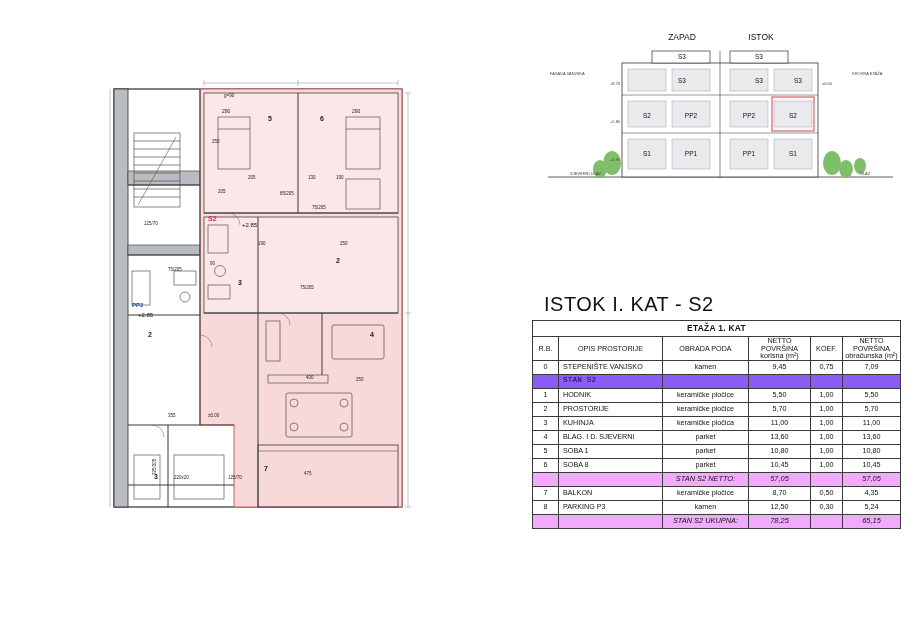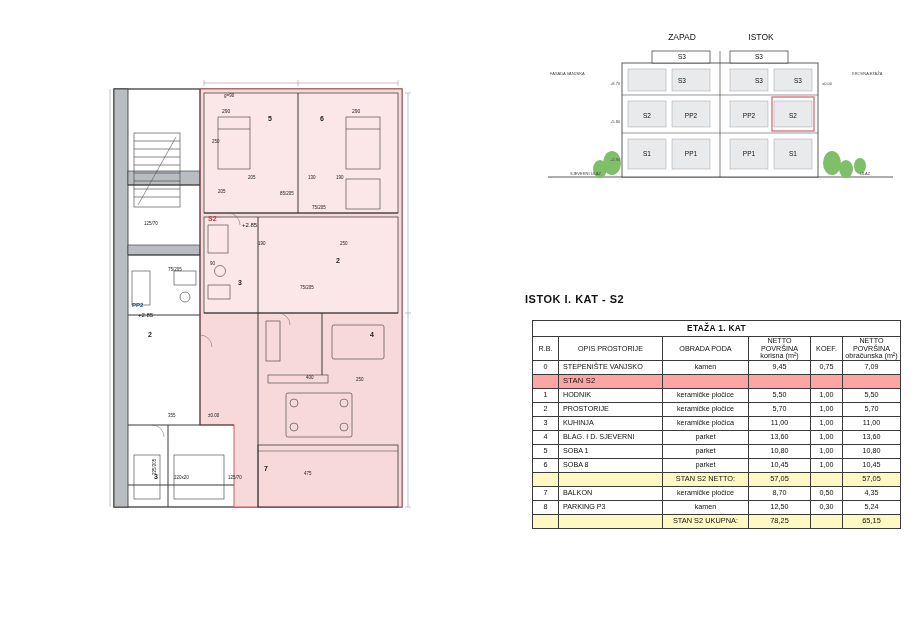--- a/index.html
+++ b/index.html
@@ -31,24 +31,24 @@
     position: absolute;
     left: 548px;
     top: 25px;
     width: 345px;
     height: 165px;
   }
 
   
   #plan-title {
     position: absolute;
-    left: 525px;
+    left: 544px;
     top: 293px;
-    font-size: 11px;
-    font-weight: bold;
+    font-size: 20px;
+    font-weight: normal;
     letter-spacing: 0.5px;
     color: #111;
   }
 
   
   #area-table {
     position: absolute;
     left: 532px;
     top: 320px;
     width: 368px;
@@ -78,29 +78,31 @@
     margin-top: 16px;
   }
   .col-rb    { width: 26px; }
   .col-desc  { width: 104px; }
   .col-floor { width: 86px; }
   .col-net   { width: 62px; }
   .col-koef  { width: 32px; }
   .col-calc  { width: 58px; }
 
   .row-pink td {
-    background: #fca5a5;
+    background: #8b5cf6;
     font-weight: bold;
     font-size: 7.6px;
     letter-spacing: 0.2px;
+    font-family: Liberation Mono, monospace;
   }
   .row-pink-total td {
-    background: #fef9c3;
+    background: #f0abfc;
     font-weight: bold;
     font-size: 7.4px;
+    font-style: italic;
   }
   .row-pink td.left { padding-left: 6px; }
   .t-right { text-align: right; padding-right: 5px; }
 </style>
 </head>
 <body>
 
 <div id="floorplan">
   <svg class="fp-svg" width="310" height="445" viewBox="0 0 310 445" xmlns="http://www.w3.org/2000/svg">
     <g stroke="#3a3a3a" fill="none" stroke-width="1">

